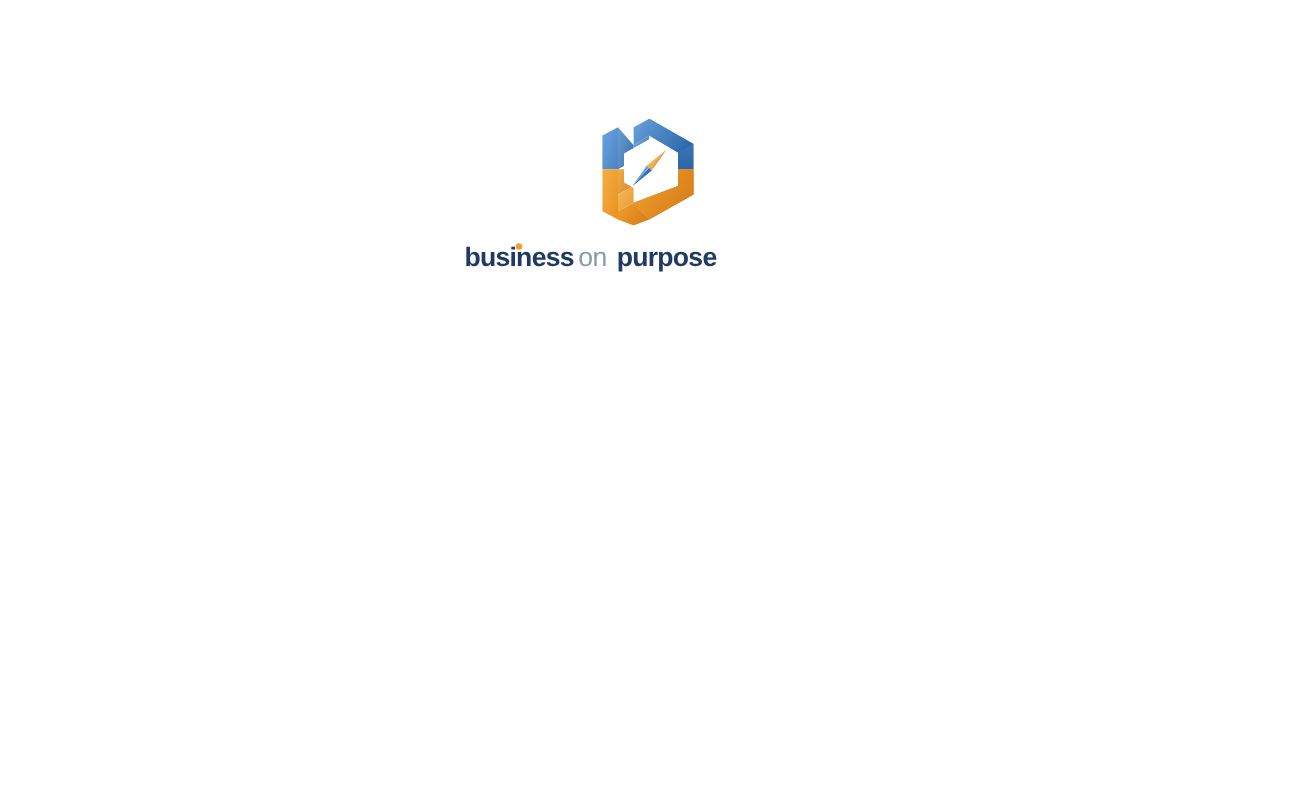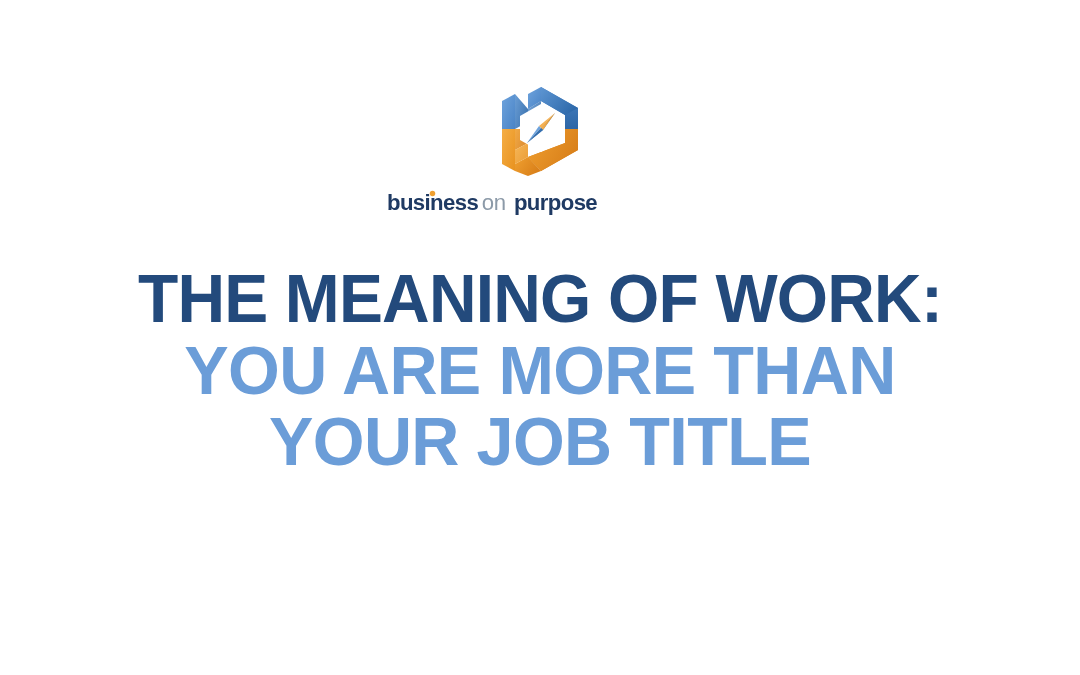--- a/index.html
+++ b/index.html
@@ -12,21 +12,21 @@
     font-family: "Liberation Sans", sans-serif;
     -webkit-font-smoothing: antialiased;
   }
 
   .canvas {
     position: relative;
     width: 1080px;
     height: 643px;
     background: #ffffff;
     overflow: hidden;
-    margin: 4px auto;
+    margin: 16px auto;
   }
 
   
   .brand-lockup {
     position: absolute;
     left: 0;
     top: 78px;
     width: 1080px;
     display: flex;
     flex-direction: column;
@@ -171,19 +171,14 @@
     <svg class="wordmark" viewBox="0 0 400 34">
       <text x="0" y="26" font-family="'Liberation Sans', sans-serif" font-size="29" font-weight="700" letter-spacing="-0.8" fill="#1f3a63">business</text>
       <text x="124" y="26" font-family="'Liberation Sans', sans-serif" font-size="29" font-weight="400" letter-spacing="-0.4" fill="#8c9aa8">on</text>
       <text x="166" y="26" font-family="'Liberation Sans', sans-serif" font-size="29" font-weight="700" letter-spacing="-0.8" fill="#1f3a63">purpose</text>
 
       <circle cx="59.5" cy="4.5" r="3.6" fill="#f0a030"></circle>
     </svg>
 
   </div>
 
-  <div class="headline">
-    <span class="headline-line headline-line-1">THE MEANING OF WORK:</span>
-    <span class="headline-line headline-line-2">YOU ARE MORE THAN</span>
-    <span class="headline-line headline-line-3">YOUR JOB TITLE</span>
-  </div>
 
 </div>
 
 </body></html>

